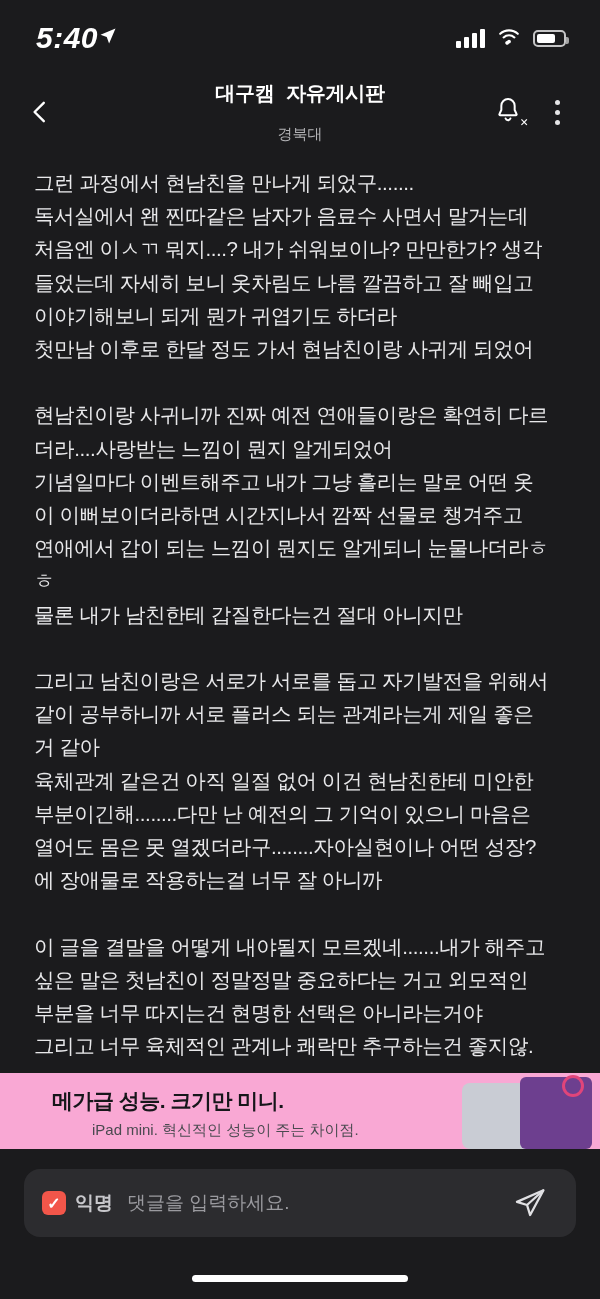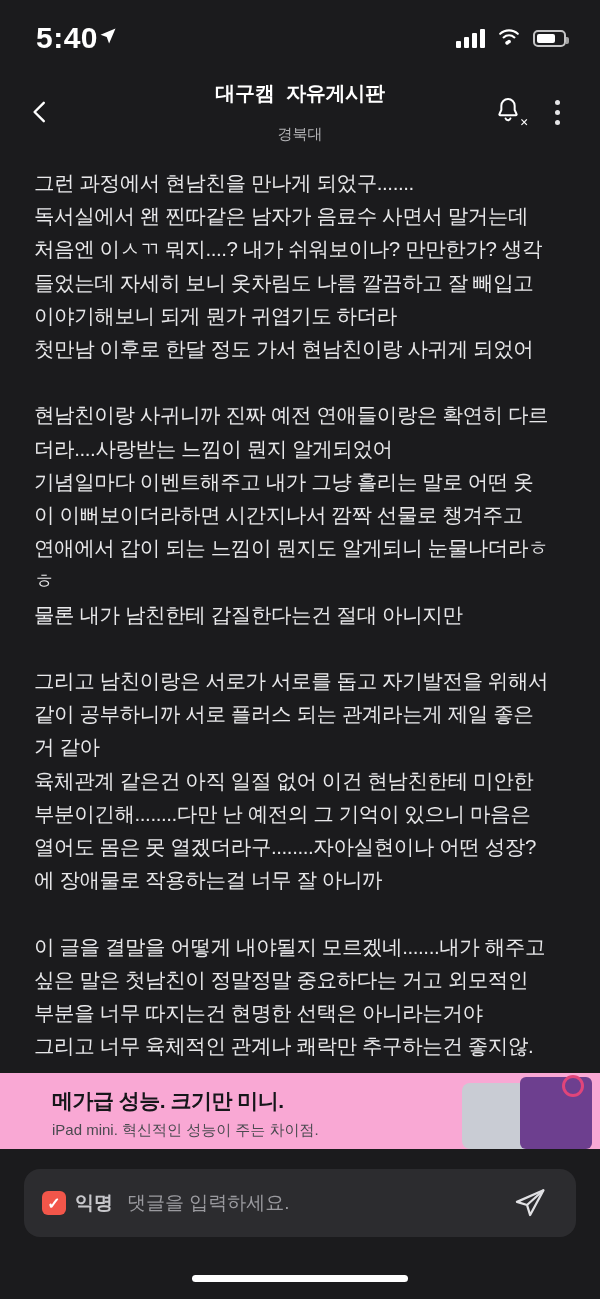--- a/index.html
+++ b/index.html
@@ -22,21 +22,21 @@
     height: 76px;
     flex: 0 0 76px;
     display: flex;
     align-items: center;
     justify-content: space-between;
     padding: 0 34px 0 36px;
     color: #fff;
     background: #1b1b1d;
   }
   .status-left {
-    display: flex; align-items: center; 
+    display: flex; align-items: center;  font-style: italic;
   }
   .clock { font-size: 30px; font-weight: 600; letter-spacing: .5px; }
   .loc-icon { display:inline-block; }
   .status-right { display: flex; align-items: center; gap: 12px; }
   .signal { display: flex; align-items: flex-end; gap: 3px; height: 20px; }
   .signal i { display:block; width:5px; background:#fff; border-radius:1px; }
   .signal i:nth-child(1){height:7px}
   .signal i:nth-child(2){height:11px}
   .signal i:nth-child(3){height:15px}
   .signal i:nth-child(4){height:19px}
@@ -99,21 +99,21 @@
 
   
   .ad {
     flex: 0 0 76px;
     background: #f9a8d4;
     position: relative;
     overflow: hidden;
     padding: 14px 2px 0 52px;
   }
   .ad-title { font-size: 21px; font-weight: 700; color: #16161a; letter-spacing:-.5px; }
-  .ad-sub { font-size: 15px; color: #4a4a50; margin-top: 6px; }
+  .ad-sub { font-size: 15px; color: #4a4a50; margin-top: 6px; margin-left: 40px; }
   .ad-art {
     position: absolute; right: 68px; top: 10px;
     width: 70px; height: 66px; background: #c9ccd4; border-radius: 8px;
   }
   .ad-art2 {
     position: absolute; right: 8px; top: 4px;
     width: 72px; height: 72px; background: #6d3f8f; border-radius: 6px;
   }
   .ad-art3 {
     position: absolute; right: 16px; top: 2px;

